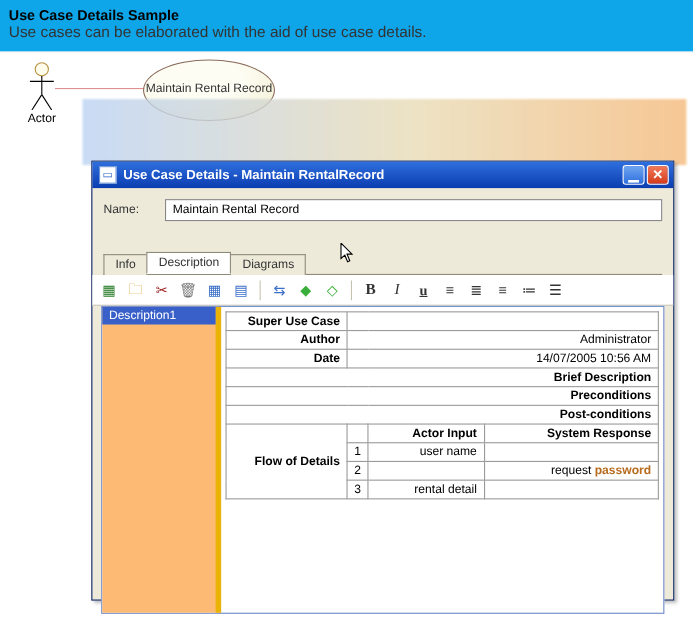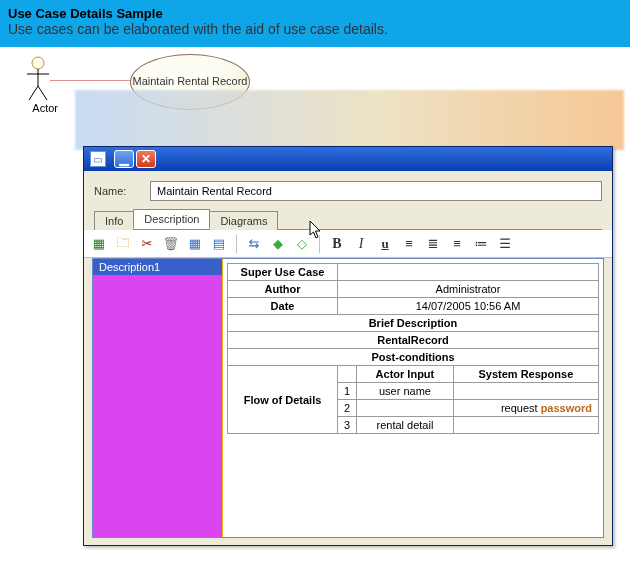--- a/index.html
+++ b/index.html
@@ -21,21 +21,21 @@
   .header-title { font-weight: bold; font-size: 13px; }
   .header-sub { font-size: 14px; color: #333; }
 
   
   .diagram-area {
     position: relative;
     height: 100px;
     background: #fff;
     border-top: 1px solid #f6f6f2;
   }
-  .actor { position: absolute; left: 18px; top: 8px; width: 40px; text-align: right; }
+  .actor { position: absolute; left: 18px; top: 8px; width: 40px; text-align: center; }
   .actor svg { display: block; margin: 0 auto; }
   .actor-label { font-size: 11px; margin-top: 2px; }
   .assoc-line {
     position: absolute; left: 50px; top: 32px; width: 85px; height: 1px; background: #e09090;
   }
   .usecase-ellipse {
     position: absolute; left: 130px; top: 6px;
     width: 120px; height: 56px;
     border: 1px solid #8b6b5b;
     background: radial-gradient(ellipse at 40% 30%, #fdfdf4 40%, #f1eecd 100%);
@@ -100,20 +100,21 @@
     padding: 2px 6px;
     font-size: 11px;
     font-family: inherit;
   }
 
   .tabs {
     display:flex; align-items:flex-end;
     padding: 0 10px;
     height: 22px;
     position: relative;
+    margin-top: 20px;
   }
   .tab {
     border: 1px solid #8f8b7a;
     border-bottom: none;
     background: #eeeada;
     padding: 3px 10px 3px 10px;
     font-size: 11px;
     margin-right: -1px;
     position: relative; top: 1px;
     cursor: default;
@@ -143,42 +144,42 @@
   .tb-sep { width:1px; height:18px; background:#c6c2b2; margin:0 2px;}
   .tb-bold { font-weight: bold; font-family: "Times New Roman", serif; font-size:14px;}
   .tb-italic { font-style: italic; font-family: "Times New Roman", serif; font-size:14px;}
   .tb-ul { text-decoration: underline; font-family: "Times New Roman", serif; font-size:13px; font-weight:bold;}
 
   .content-area {
     display:flex; border:1px solid #6b88c8; margin:0 8px 8px 8px;
     height: 280px; background:#fff;
   }
   .tree-pane {
-    width: 130px;
-    background: #d946ef;
-    border-right: 1px solid #eab308;
+    width: 108px;
+    background: #fdba74;
+    border-right: 5px solid #eab308;
   }
   .tree-item {
     background: #3860c8; color:#fff;
     padding: 2px 6px;
     font-size: 11px;
   }
   .detail-pane {
     flex:1; padding: 4px;
     overflow:auto;
   }
   table.props {
     border-collapse: collapse;
     width: 100%;
   }
   table.props td, table.props th {
     border: 1px solid #9a9a9a;
     padding: 2px 6px;
     font-size: 11px;
-    text-align: center;
+    text-align: right;
     vertical-align: middle;
     height: 17px;
     background:#fff;
   }
   table.props .lbl { font-weight: bold; width: 110px; }
   table.props th { font-weight: bold; }
   .num-col { width: 16px; text-align:center !important; }
   .pw { color: #b76b1e; font-weight: bold; }
 
   .cursor {
@@ -211,20 +212,21 @@
   <div class="usecase-ellipse">
     <span>Maintain Rental Record</span>
   </div>
 </div>
 
 <div class="gradient"></div>
 
 <div class="window">
   <div class="titlebar">
     <div class="title-icon">▭</div>
+    <div class="title-text">Use Case Details - Maintain RentalRecord</div>
     <div class="title-btn min">▁</div>
     <div class="title-btn close">✕</div>
   </div>
 
   <div class="form-row">
     <div class="form-label">Name:</div>
     <input class="form-input" value="Maintain Rental Record" style="">
   </div>
 
   <div class="tabs">
@@ -272,21 +274,21 @@
           <td colspan="3">Administrator</td>
         </tr>
         <tr>
           <td class="lbl">Date</td>
           <td colspan="3">14/07/2005 10:56 AM</td>
         </tr>
         <tr>
           <td class="lbl" colspan="4">Brief Description</td>
         </tr>
         <tr>
-          <td class="lbl" colspan="4">RentalRecord</td>
+          <td class="lbl" colspan="4">Preconditions</td>
         </tr>
         <tr>
           <td class="lbl" colspan="4">Post-conditions</td>
         </tr>
         <tr>
           <td class="lbl" rowspan="4">Flow of Details</td>
           <th class="num-col"></th>
           <th>Actor Input</th>
           <th>System Response</th>
         </tr>

